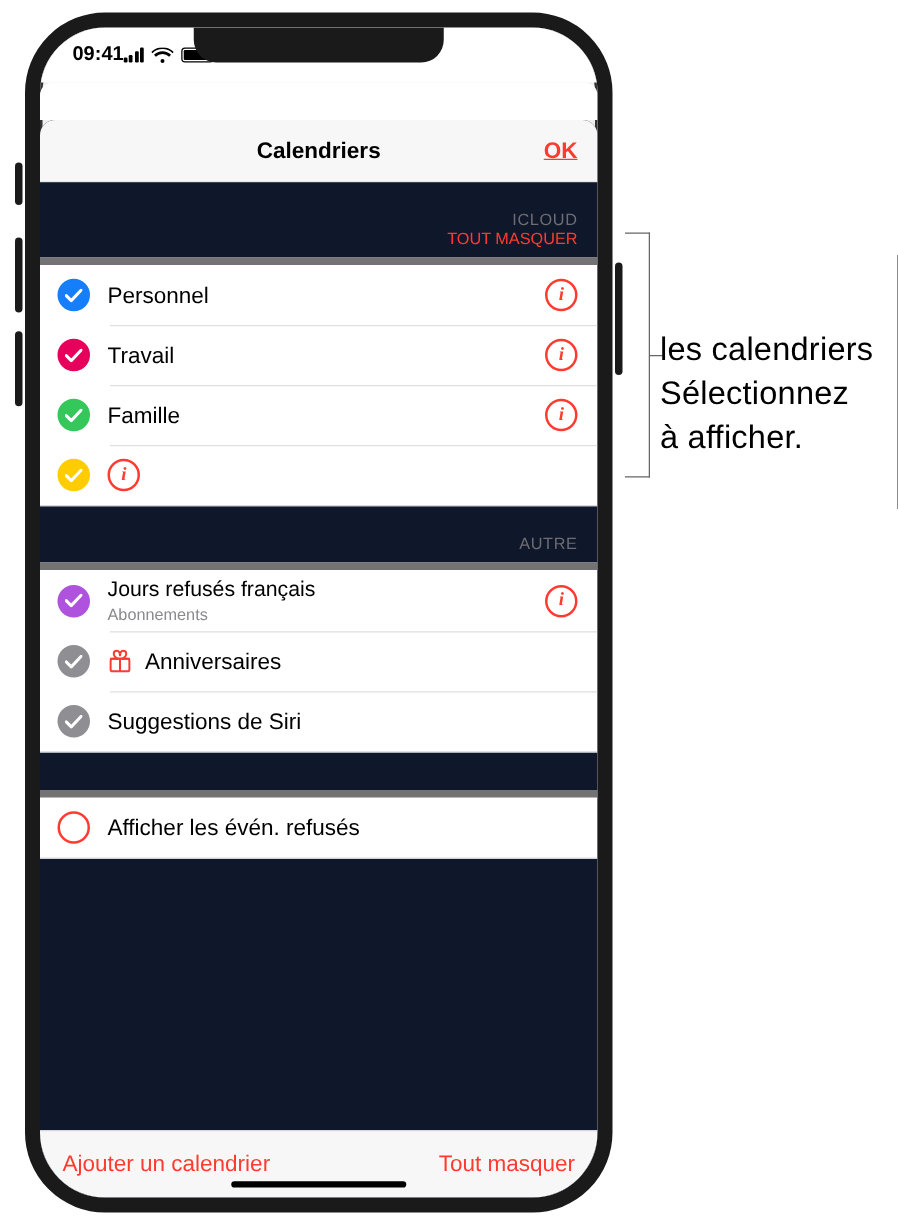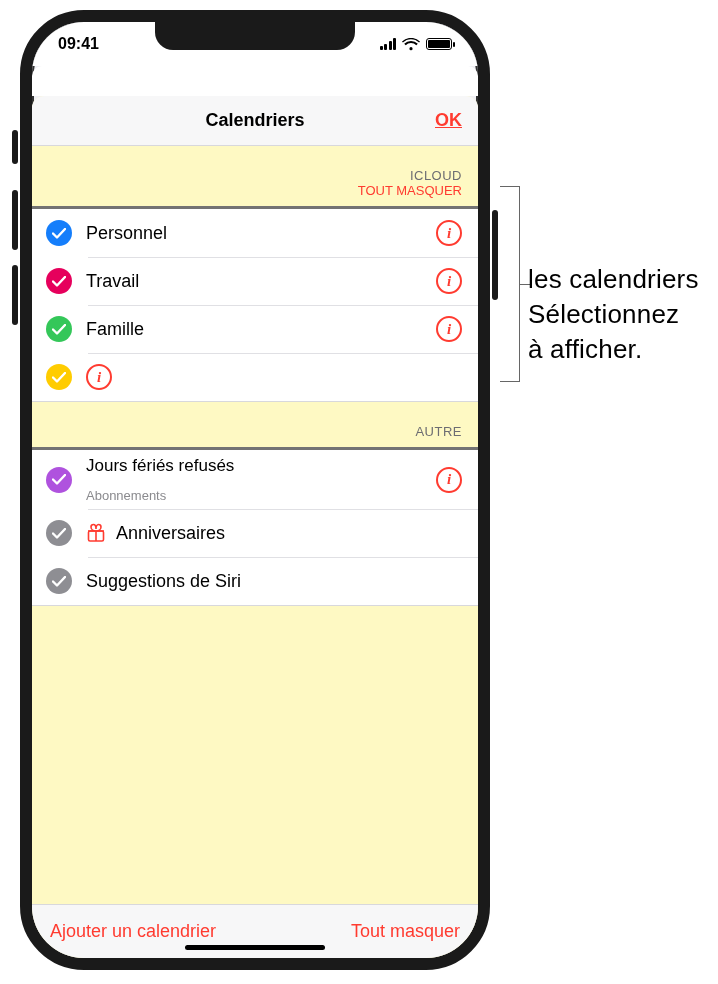--- a/index.html
+++ b/index.html
@@ -45,21 +45,20 @@
   .sb-left2 { left: 12px; top: 190px; width: 6px; height: 60px; }
   .sb-left3 { left: 12px; top: 265px; width: 6px; height: 60px; }
   .sb-right { left: 492px; top: 210px; width: 6px; height: 90px; }
 
   
   .statusbar {
     position: absolute;
     top: 0; left: 0; right: 0;
     height: 44px;
     display: flex;
-    justify-content: space-between;
     align-items: center;
     padding: 0 26px;
     font-size: 16px;
     font-weight: 600;
     color: #000;
     background: #fff;
     z-index: 40;
   }
   .status-right { display: flex; align-items: center; gap: 6px; }
   .signal-bars { display: flex; align-items: flex-end; gap: 1.5px; height: 12px; }
@@ -78,21 +77,21 @@
     position: absolute;
     top: 44px; left: 0; right: 0;
     height: 30px;
     background: #fff;
     border-top-left-radius: 10px;
     border-top-right-radius: 10px;
   }
   .sheet {
     position: absolute;
     top: 74px; left: 0; right: 0; bottom: 0;
-    background: #fef9c3;
+    background: #0f172a;
     border-top-left-radius: 12px;
     border-top-right-radius: 12px;
     display: flex;
     flex-direction: column;
   }
   .sheet-header {
     height: 50px;
     display: flex;
     align-items: center;
     justify-content: center;
@@ -111,41 +110,41 @@
     display: flex;
     justify-content: space-between;
     align-items: flex-end;
     padding: 22px 16px 8px 16px;
     font-size: 13px;
     flex-direction: column;
   }
   .group-header .gh-left { color:#6d6d72; letter-spacing: 0.5px; text-transform: uppercase; }
   .group-header .gh-right { color:#ff3b30; font-size:13px; text-transform: uppercase; }
 
-  .list { background:#fff; border-top:3px solid #737373; border-bottom:1px solid #d8d8dc; }
+  .list { background:#fff; border-top:6px solid #737373; border-bottom:1px solid #d8d8dc; }
   .row {
     display:flex; align-items:center;
     min-height: 48px;
     padding: 6px 16px 6px 14px;
     position: relative;
   }
   .row + .row::before {
     content:"";
     position:absolute; left:56px; right:0; top:0;
     height:1px; background:#e0e0e4;
   }
   .check {
     width: 26px; height: 26px; border-radius: 50%;
     display:flex; align-items:center; justify-content:center;
     flex-shrink:0; margin-right: 14px;
   }
   .check svg { display:block; }
   .check.empty { border: 2px solid #ff3b30; background: transparent; }
   .row-label { flex:1; font-size:18px; color:#000; }
-  .row-sublabel { font-size:13px; color:#8a8a8e; margin-top:12px; }
+  .row-sublabel { font-size:13px; color:#8a8a8e; margin-top:2px; }
   .row-texts { flex:1; display:flex; flex-direction:column; }
   .info-btn {
     width:26px; height:26px; border:2px solid #ff3b30; border-radius:50%;
     display:flex; align-items:center; justify-content:center;
     color:#ff3b30; font-family: Georgia, serif; font-style: italic; font-weight:bold;
     font-size:15px; flex-shrink:0;
   }
   .gift-icon { width:20px; height:20px; margin-right:10px; color:#ff3b30; flex-shrink:0; }
   .gift-icon svg { display:block; }
 
@@ -275,21 +274,21 @@
           <span class="gh-left">AUTRE</span>
         </div>
         <div class="list">
           <div class="row">
             <div class="check" style="background:#af52de">
               <svg width="14" height="11" viewBox="0 0 14 11">
                   <path d="M1 5.5l4 4L13 1" stroke="#fff" stroke-width="2.4" fill="none" stroke-linecap="round" stroke-linejoin="round"></path>
                 </svg>
             </div>
             <div class="row-texts">
-              <span class="row-label" style="font-size:17px">Jours fériés refusés</span>
+              <span class="row-label" style="font-size:17px">Jours refusés français</span>
               <span class="row-sublabel">Abonnements</span>
             </div>
             <div class="info-btn">i</div>
           </div>
           <div class="row">
             <div class="check" style="background:#8e8e93">
               <svg width="14" height="11" viewBox="0 0 14 11">
                   <path d="M1 5.5l4 4L13 1" stroke="#fff" stroke-width="2.4" fill="none" stroke-linecap="round" stroke-linejoin="round"></path>
                 </svg>
             </div>
@@ -308,20 +307,26 @@
               <svg width="14" height="11" viewBox="0 0 14 11">
                   <path d="M1 5.5l4 4L13 1" stroke="#fff" stroke-width="2.4" fill="none" stroke-linecap="round" stroke-linejoin="round"></path>
                 </svg>
             </div>
             <span class="row-label">Suggestions de Siri</span>
           </div>
         </div>
 
         <div class="spacer-group"></div>
 
+        <div class="list">
+          <div class="row">
+            <div class="check empty"></div>
+            <span class="row-label">Afficher les évén. refusés</span>
+          </div>
+        </div>
 
       </div>
 
       <div class="toolbar">
         <span>Ajouter un calendrier</span>
         <span>Tout masquer</span>
       </div>
 
       <div class="home-indicator"></div>
     </div>

